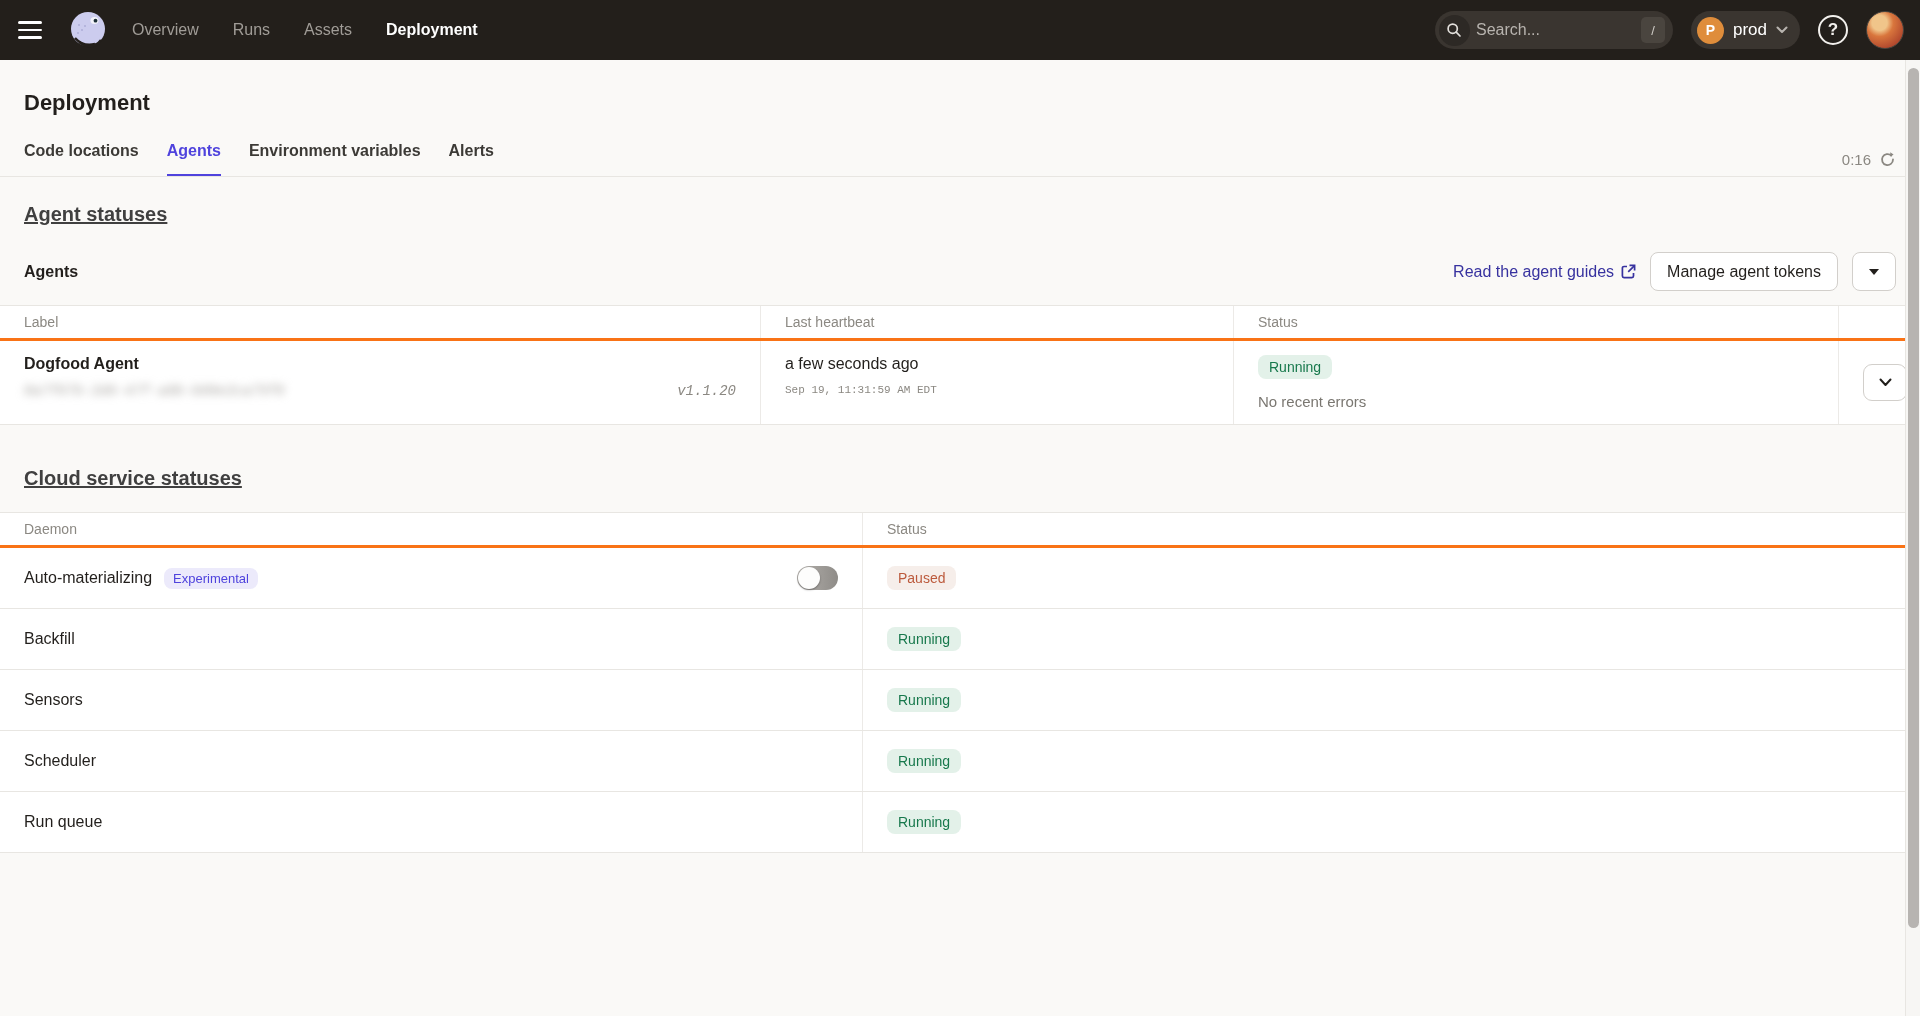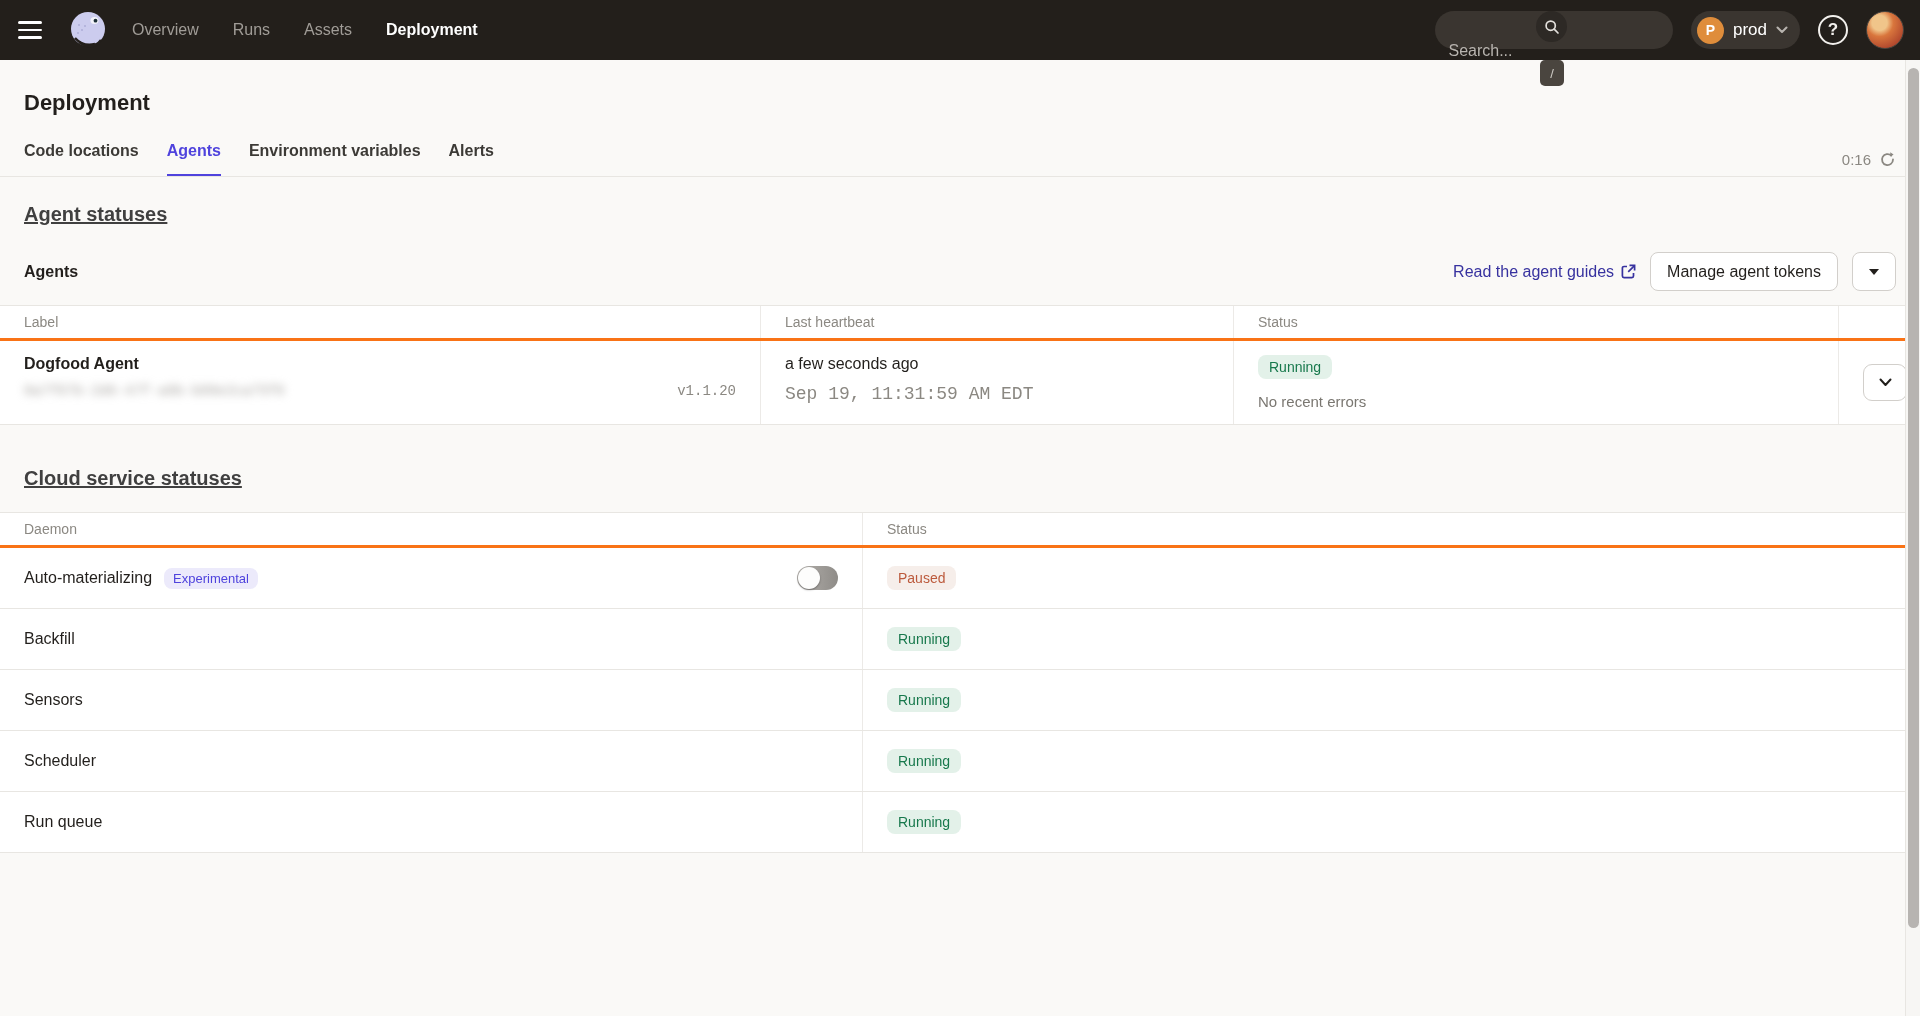--- a/index.html
+++ b/index.html
@@ -18,21 +18,21 @@
   .hamburger { width:34px; height:34px; background:none; border:none; cursor:pointer;
     display:flex; flex-direction:column; justify-content:center; gap:5px; margin-right:14px; }
   .hamburger span { display:block; width:24px; height:2.5px; background:#fff; border-radius:2px; }
   .logo { width:44px; height:44px; margin-right:22px; display:flex; align-items:center; justify-content:center; cursor:pointer; }
   .nav { display:flex; align-items:center; gap:34px; }
   .nav a { font-size:16px; color:#a09c97; text-decoration:none; font-weight:500; cursor:pointer; }
   .nav a.active { color:#ffffff; font-weight:700; }
   .topbar-right { margin-left:auto; display:flex; align-items:center; gap:18px; }
   .searchbox {
     width:238px; height:38px; background:#3a3530; border-radius:19px;
-    display:flex; align-items:center; padding:0 8px 0 4px; cursor:text;flex-direction:column;
+    display:flex; align-items:center; padding:0 8px 0 4px; cursor:text;
   }
   .search-icon-wrap { width:31px; height:31px; border-radius:50%; background:#2d2925;
     display:flex; align-items:center; justify-content:center; flex:0 0 auto; }
   .searchbox input {
     flex:1; min-width:0; background:transparent; border:none; outline:none;
     color:#e8e5e1; font-size:16px; padding:0 6px;
   }
   .searchbox input::placeholder { color:#b8b4af; }
   .kbd {
     flex:0 0 auto; min-width:24px; height:26px; background:#4a453f; border-radius:5px;
@@ -88,25 +88,25 @@
   .tbl .thead, .tbl .trow { display:grid; }
   .agents-tbl .thead, .agents-tbl .trow { grid-template-columns:760px 473px 605px 1fr; }
   .daemon-tbl .thead, .daemon-tbl .trow { grid-template-columns:862px 1fr; }
   .thead { border-top:1px solid #e8e6e2; border-bottom:3px solid #f97316; }
   .thead .th { font-size:14px; color:#8b8882; padding:8px 24px; }
   .th + .th, .td + .td { border-left:1px solid #eceae7; }
   .trow { border-bottom:1px solid #e8e6e2; }
   .td { padding:14px 24px; }
 
   .agent-name { font-size:16px; font-weight:700; color:#221f1c; }
-  .agent-sub { display:flex; align-items:flex-end; justify-content:space-between; margin-top:10px; }
+  .agent-sub { display:flex; align-items:flex-end; justify-content:space-between; margin-top:10px;font-style:italic; }
   .redacted { font-size:14px; color:#a6a39f; filter:blur(4px); user-select:none; }
   .version { font-size:14px; color:#8b8882; }
   .hb-rel { font-size:16px; color:#221f1c; }
-  .hb-abs { font-size:18px; color:#8b8882; margin-top:11px; }
+  .hb-abs { font-size:11px; color:#8b8882; margin-top:11px; }
 
   .badge { display:inline-block; font-size:14px; border-radius:8px; padding:5px 11px; line-height:1; }
   .badge-running { background:#e3f1e9; color:#17784c; }
   .badge-paused  { background:#f6eeea; color:#bc5a3c; }
   .badge-exp { display:inline-block; font-size:13px; border-radius:8px; padding:4px 9px; line-height:1;
     background:#eceafb; color:#4f43dd; }
   .no-errors { font-size:15px; color:#7a7771; margin-top:14px; }
 
   .expander-cell { display:flex; align-items:center; justify-content:center; }
   .expander {

